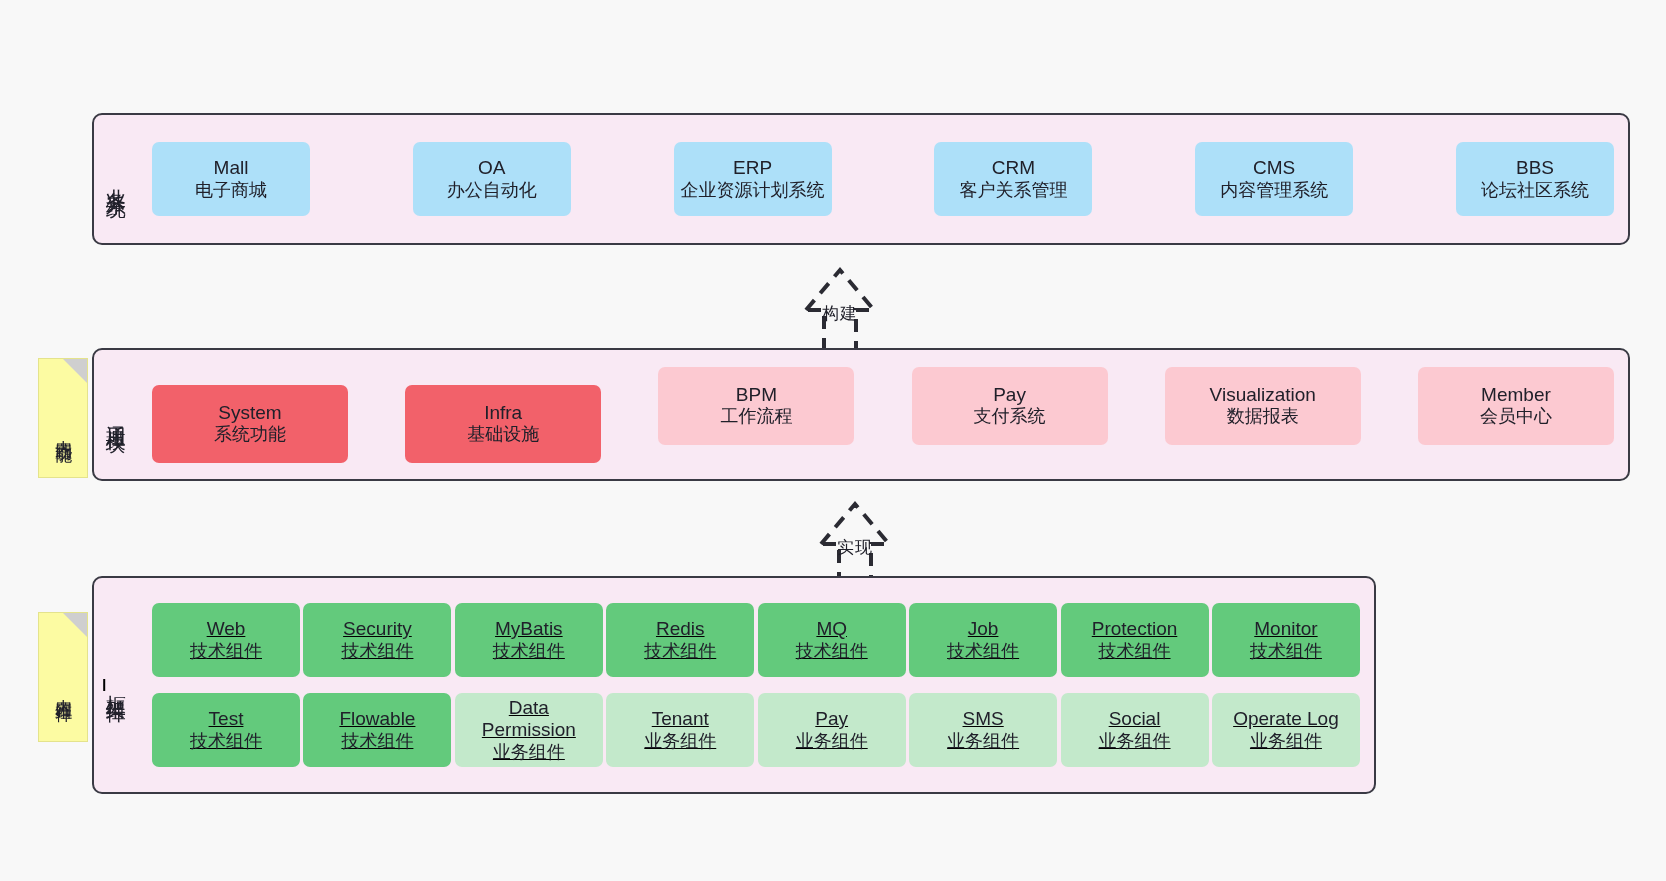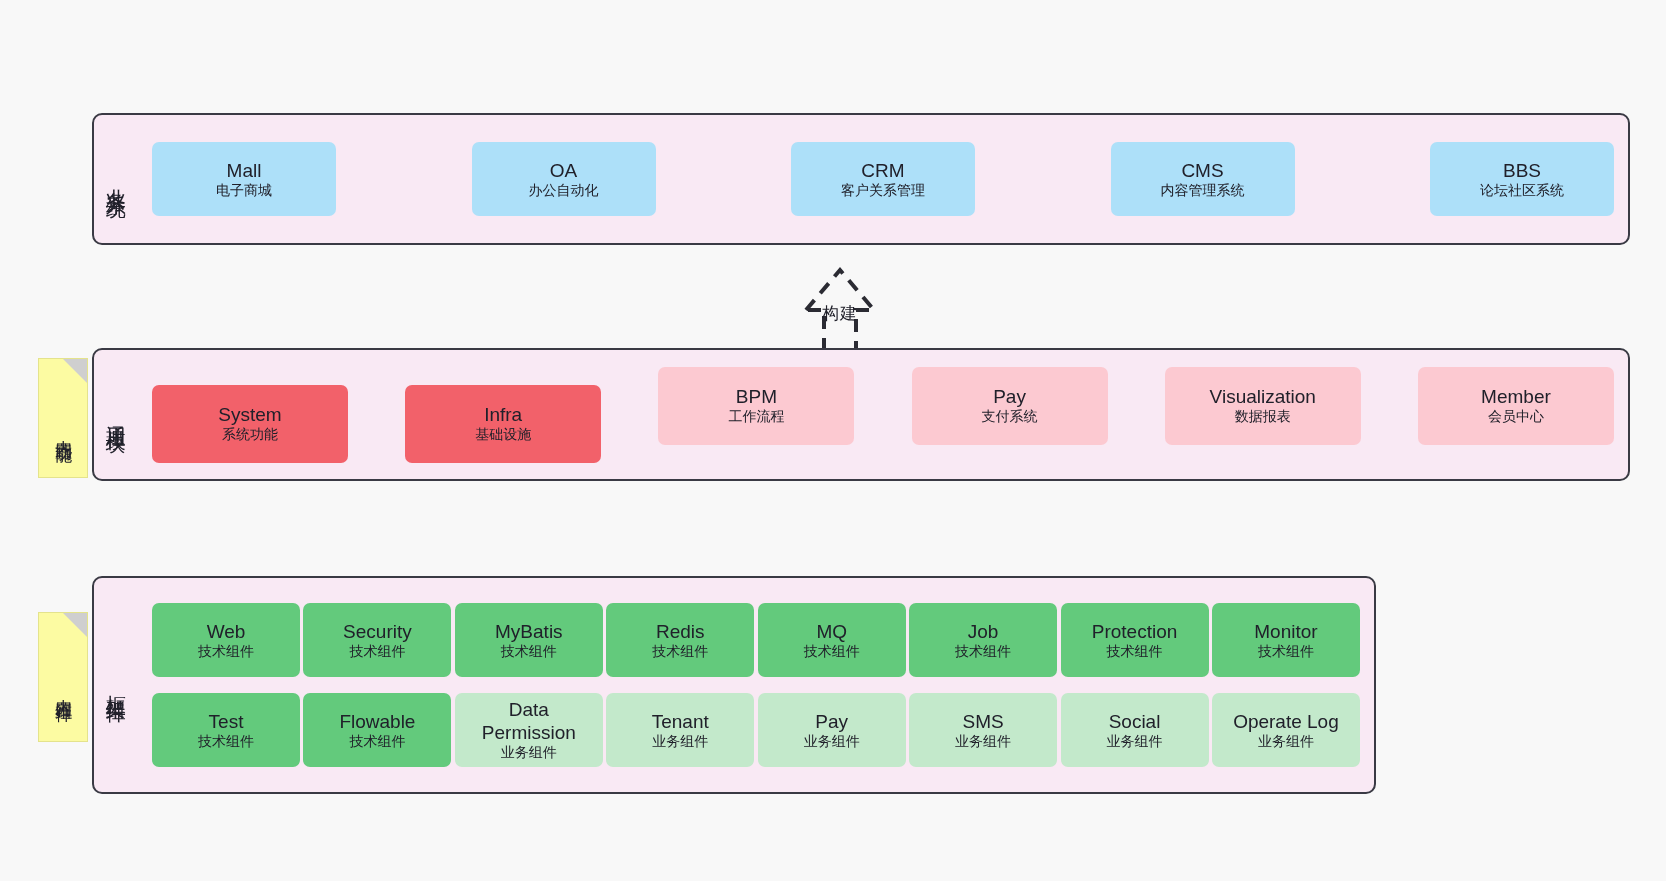--- a/index.html
+++ b/index.html
@@ -68,24 +68,24 @@
     flex-direction: column;
     align-items: center;
     justify-content: center;
     text-align: center;
     color: #20202a;
     line-height: 1.18;
     padding: 4px 6px;
     overflow: hidden;
   }
   .box .en  { font-size: 19px; }
-  .box .cn  { font-size: 14px; }
-
-  
-  .row-biz .box { width: 184px; height: 74px; background: #ade0f9; }
+  .box .cn  { font-size: 18px; }
+
+  
+  .row-biz .box { width: 158px; height: 74px; background: #ade0f9; }
 
   
   .row-mod .box { width: 196px; height: 78px; }
 
   
   .row-fw .box { width: 148px; height: 74px; }
 
   
   .c-blue       { background: #ade0f9; }
   .c-red        { background: #f2616a; margin-top: 18px; }
@@ -149,20 +149,24 @@
 
         <div class="box c-blue">
           <span class="en">Mall</span>
           <span class="cn">电子商城</span>
         </div>
         <div class="box c-blue">
           <span class="en">OA</span>
           <span class="cn">办公自动化</span>
         </div>
         <div class="box c-blue">
+          <span class="en">ERP</span>
+          <span class="cn">企业资源计划系统</span>
+        </div>
+        <div class="box c-blue">
           <span class="en">CRM</span>
           <span class="cn">客户关系管理</span>
         </div>
         <div class="box c-blue">
           <span class="en">CMS</span>
           <span class="cn">内容管理系统</span>
         </div>
         <div class="box c-blue">
           <span class="en">BBS</span>
           <span class="cn">论坛社区系统</span>
@@ -211,27 +215,33 @@
         </div>
         <div class="box c-pink">
           <span class="en">Member</span>
           <span class="cn">会员中心</span>
         </div>
 
       </div>
     </div>
   </div>
 
+  <div class="arrow-wrap" style="left:775px; top:492px;">
+    <svg width="160" height="96" viewBox="0 0 160 96" fill="none">
+      <path d="M 46 52 L 80 12 L 114 52 L 96 52 L 96 94 L 64 94 L 64 52 Z" stroke="#2b2b33" stroke-width="4" stroke-dasharray="13 9" stroke-linejoin="miter" fill="none"></path>
+    </svg>
+    <div class="arrow-label">实现</div>
+  </div>
 
   <div class="note" id="note-comp" style="left:38px; top:612px; height:130px;">
     <span class="fold"></span>
     <span>内置组件</span>
   </div>
 
-  <div class="layer" id="layer-framework" style="left:92px; top:576px; width:1284px; height:218px;">
+  <div class="layer" id="layer-framework" style="left:92px; top:576px; width:1284px; height:218px;text-decoration:underline;">
     <div class="layer-title">框架组件</div>
     <div class="layer-body">
 
       <div class="row row-fw">
         <div class="box c-green">
           <span class="en">Web</span>
           <span class="cn">技术组件</span>
         </div>
         <div class="box c-green">
           <span class="en">Security</span>

